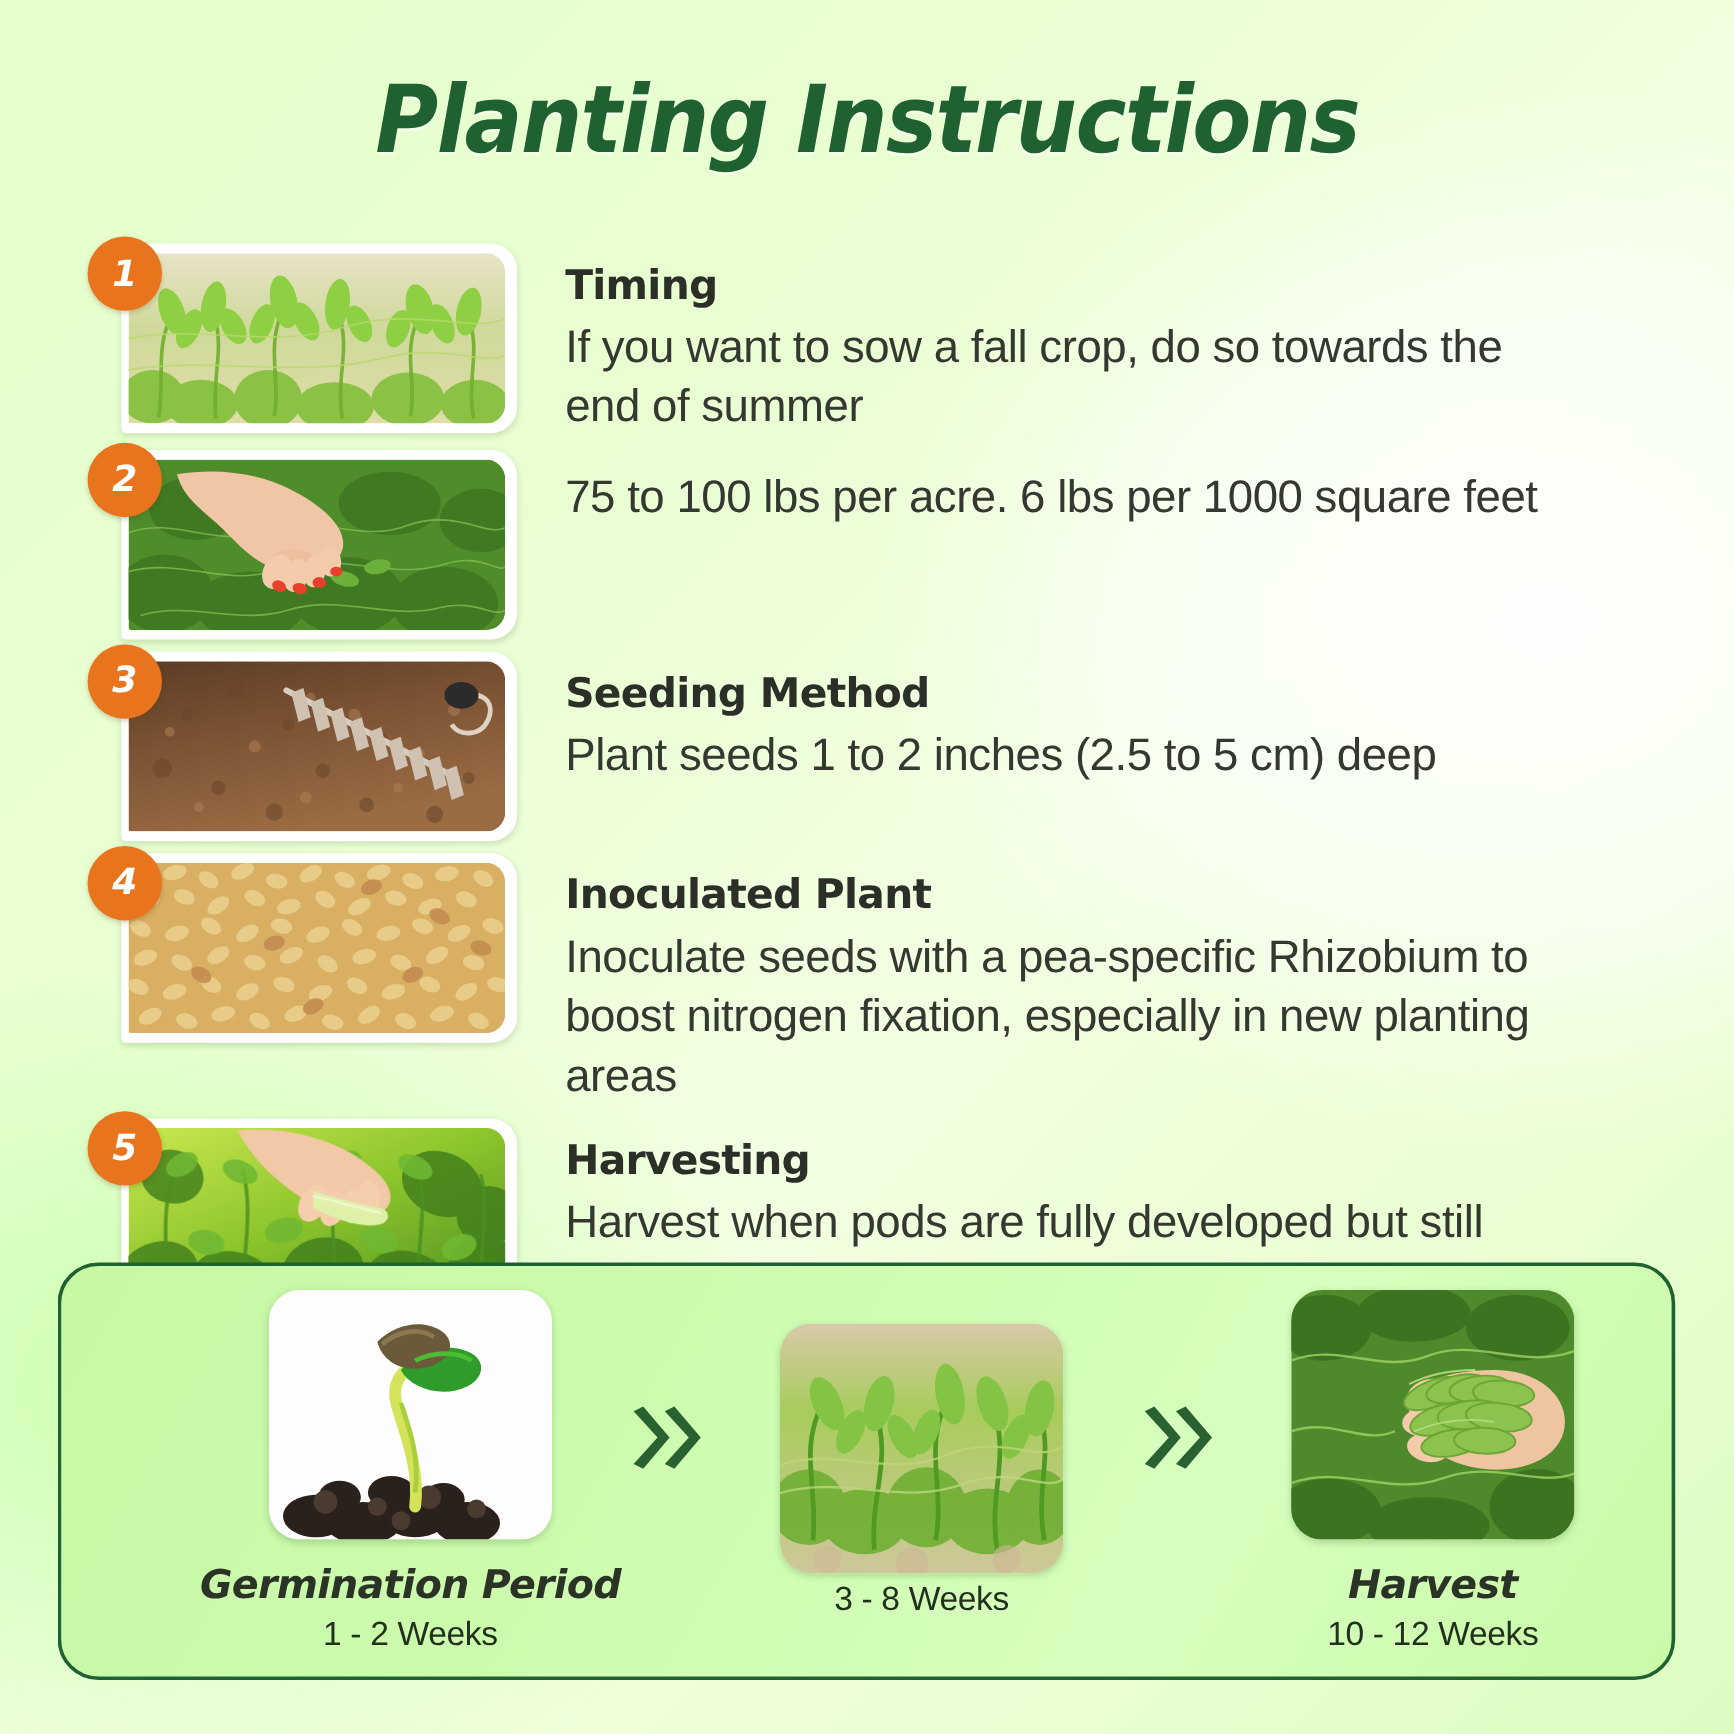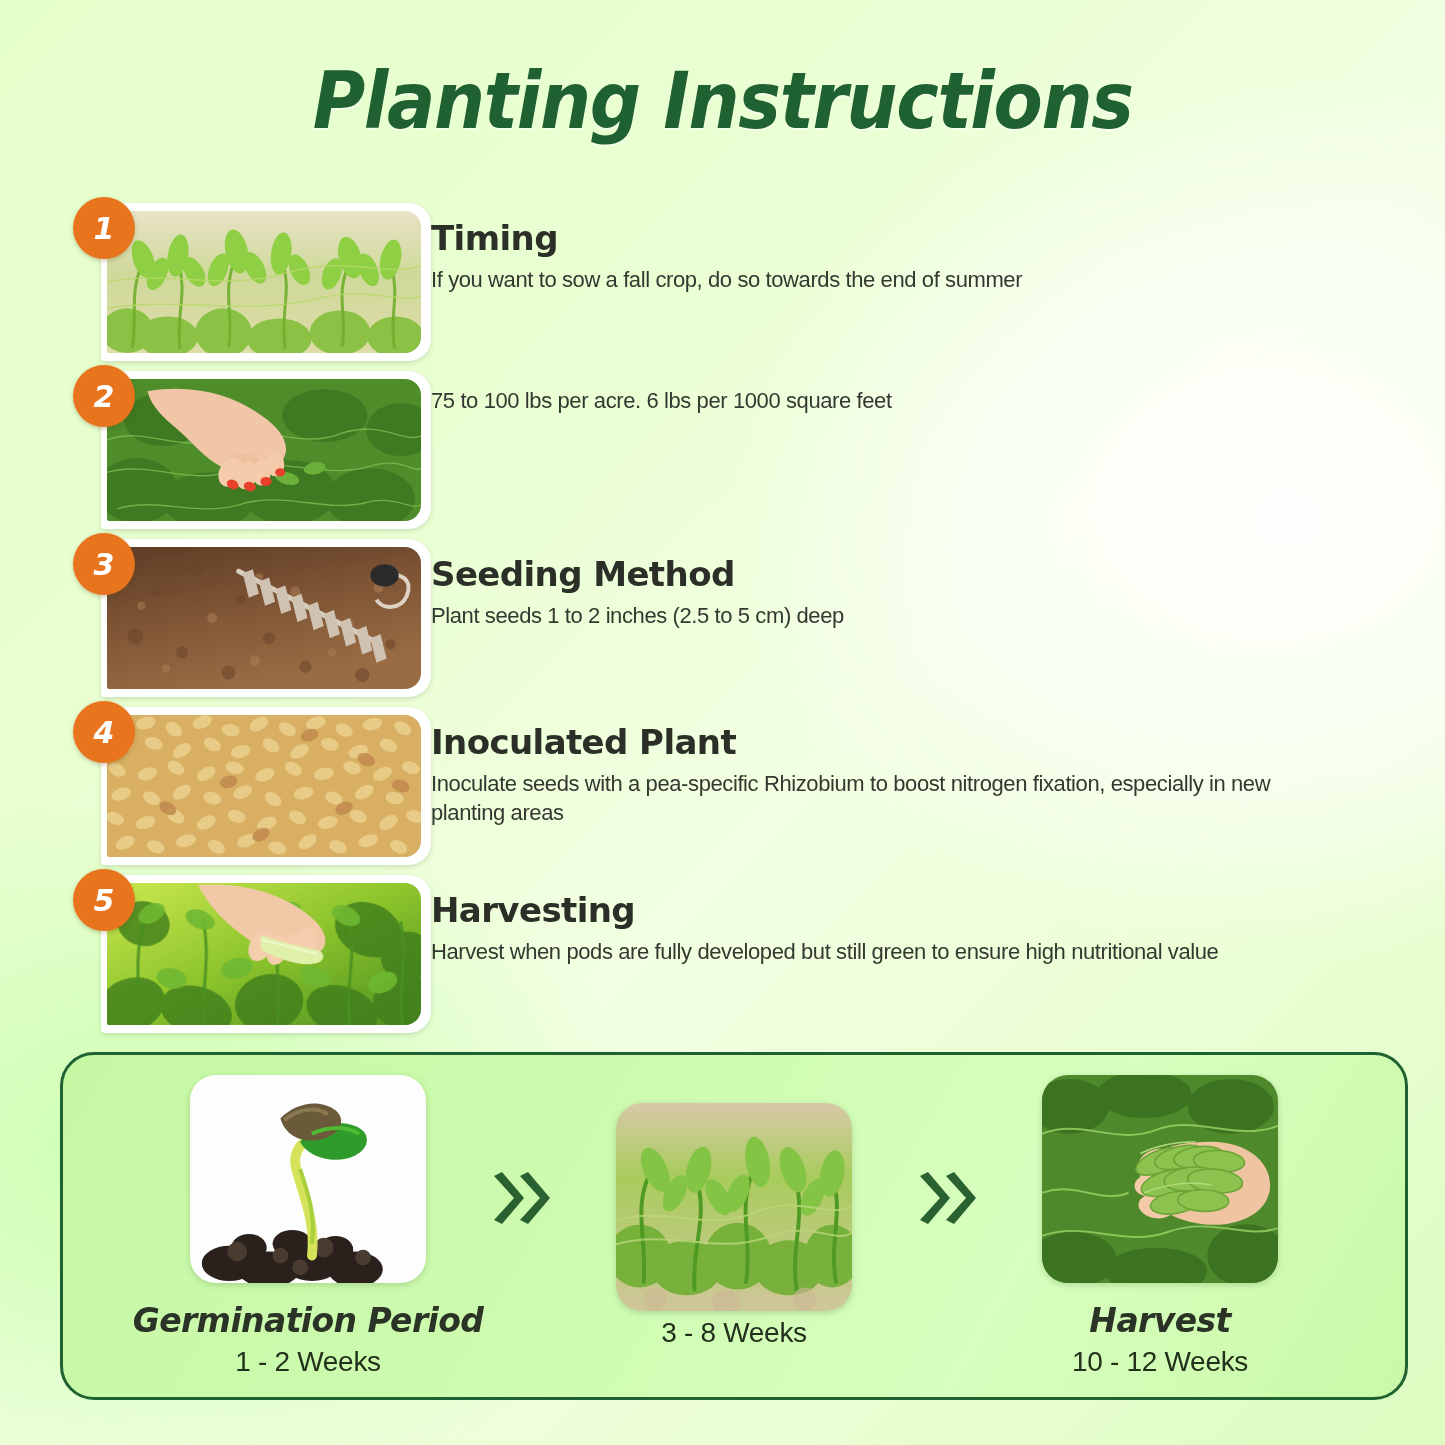--- a/index.html
+++ b/index.html
@@ -92,52 +92,53 @@
     justify-content: center;
     font-family: "DejaVu Sans", sans-serif;
     font-weight: bold;
     font-style: italic;
     font-size: 30px;
     box-shadow: 0 2px 4px rgba(90,60,20,0.25);
   }
 
   .step-text {
     flex: 1 1 auto;
+    padding-left: 40px;
     padding-top: 16px;
   }
   .step-title {
     font-family: "DejaVu Sans", sans-serif;
     font-size: 34px;
     font-weight: bold;
     color: #2b2f27;
     letter-spacing: -0.6px;
     line-height: 1.15;
     margin-bottom: 8px;
   }
   .step-desc {
-    font-size: 22px;
+    font-size: 38px;
     color: #343830;
     line-height: 1.3;
     letter-spacing: -0.4px;
     max-width: 845px;
   }
 
   
   .timeline {
     position: absolute;
-    left: 60px;
+    left: 48px;
     top: 1052px;
     width: 1348px;
     height: 348px;
     border: 3px solid #1f6130;
     border-radius: 34px;
     background: linear-gradient(120deg, #c6f8a4 0%, #ccfbae 35%, #d7ffbe 70%, #c9f9a8 100%);
     display: flex;
     align-items: center;
-    justify-content: center;
+    justify-content: flex-end;
     padding: 0 34px;
   }
   .tl-item {
     width: 330px;
     display: flex;
     flex-direction: column;
     align-items: center;
   }
   .tl-photo {
     width: 236px;

